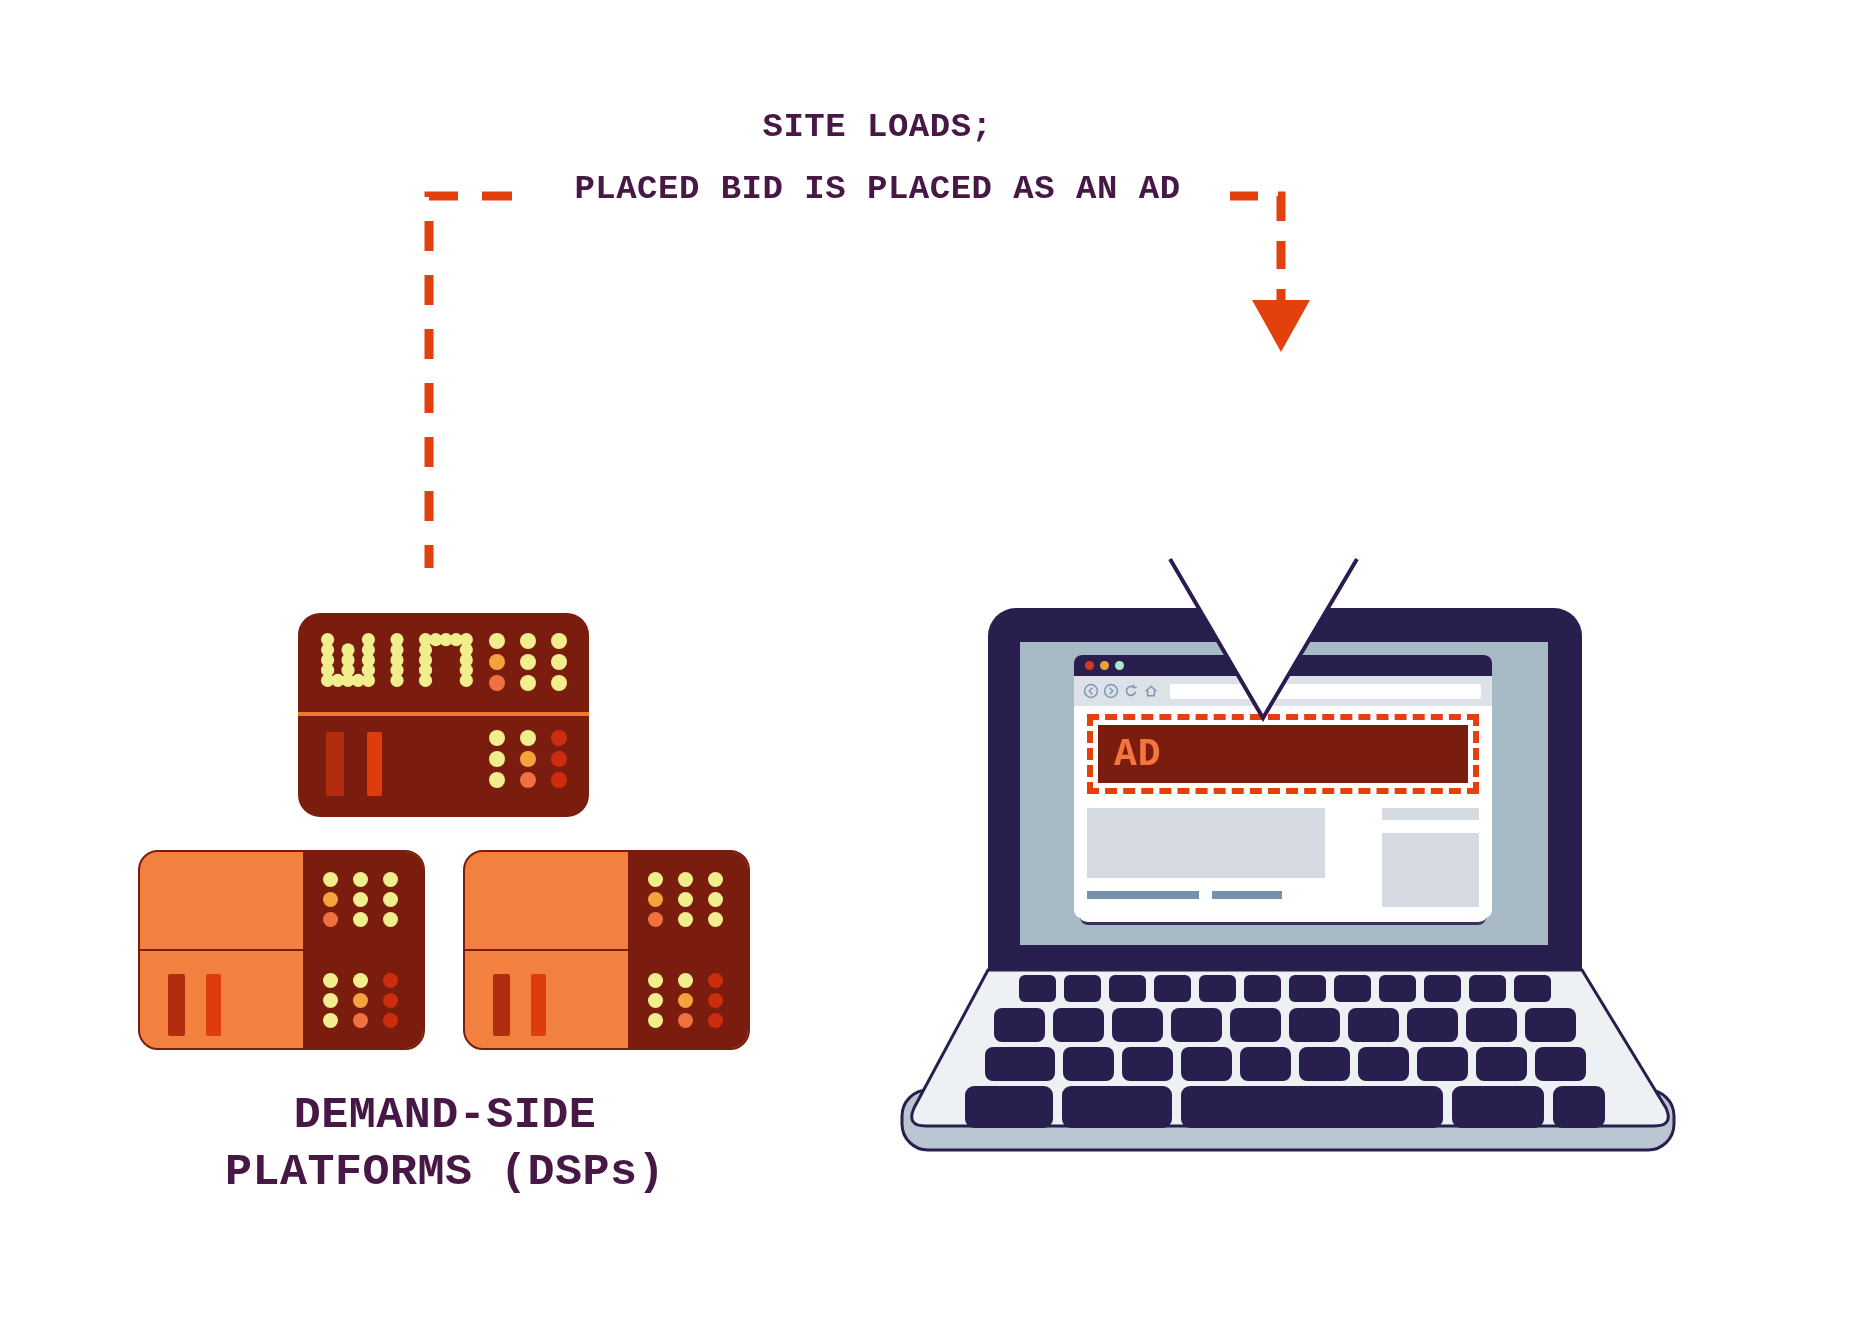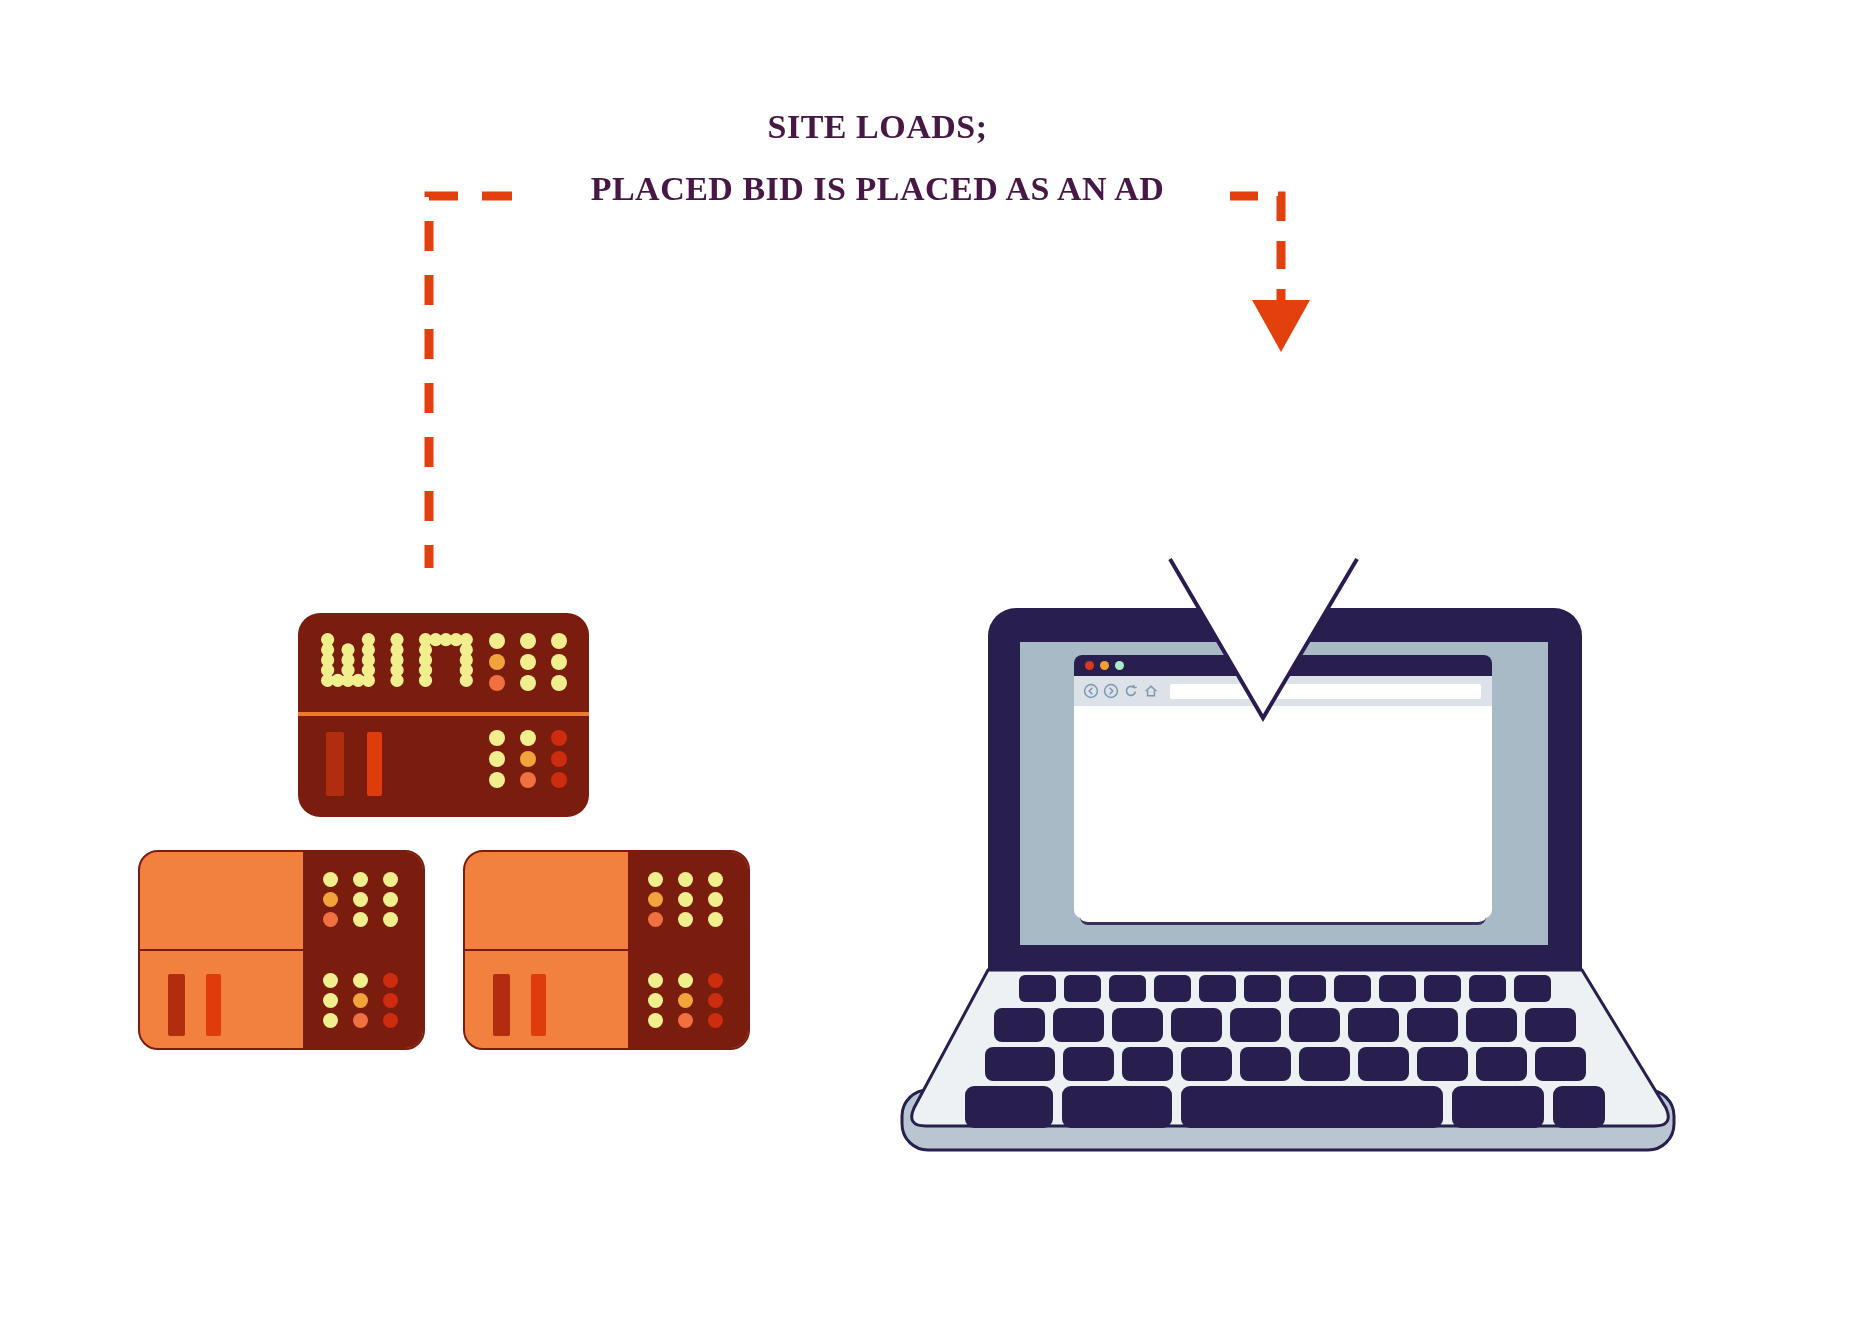--- a/index.html
+++ b/index.html
@@ -1,18 +1,18 @@
 <!DOCTYPE html>
 <html><head>
 <meta charset="utf-8">
 <style>
   html,body{margin:0;padding:0;background:#ffffff;}
   #canvas{
     position:relative;width:1863px;height:1325px;overflow:hidden;background:#ffffff;
-    font-family:Liberation Serif, serif;
+    font-family:Liberation Mono, monospace;
   }
   .abs{position:absolute;}
   
   .flow-line{
     position:absolute;left:420px;width:915px;text-align:center;
     color:#471845;font-weight:800;font-size:34px;letter-spacing:.5px;white-space:nowrap;
   }
   
   .server{position:absolute;border-radius:22px;}
   .win-server{left:298px;top:613px;width:291px;height:204px;background:#7a1d0f;}
@@ -200,20 +200,24 @@
           <div class="led-dot" style="width: 15px; height: 15px; background: rgb(241, 238, 142);"></div>
           <div class="led-dot" style="width: 15px; height: 15px; background: rgb(240, 113, 63);"></div>
           <div class="led-dot" style="width: 15px; height: 15px; background: rgb(206, 44, 14);"></div>
         </div>
     </div>
     <div class="orange-divider"></div>
     <div class="bar bar-dark" style="left:28px;top:122px;width:17px;height:62px;"></div>
     <div class="bar bar-bright" style="left:66px;top:122px;width:15px;height:62px;"></div>
   </div>
 
+  <div class="dsp-caption">
+    <div>DEMAND-SIDE</div>
+    <div>PLATFORMS (DSPs)</div>
+  </div>
 
   <div class="bezel" style="z-index:1;">
     <div class="screen"></div>
   </div>
 
   <svg class="abs" style="left:880px;top:960px;z-index:1;" width="820" height="200" viewBox="0 0 820 200">
     <rect x="22" y="130" width="772" height="60" rx="26" fill="#b9c5d0" stroke="#281f4e" stroke-width="3"></rect>
     <path d="M108,10 L702,10 L786,148 Q794,166 774,166 L46,166 Q26,166 34,148 Z" fill="#edf1f3" stroke="#281f4e" stroke-width="3"></path>
   </svg>
   <div class="abs" id="keyboard" style="left:0;top:0;z-index:2;">
@@ -282,20 +286,40 @@
       <svg class="tool-icon" viewBox="0 0 16 16">
         <path d="M12.4,8.6 A4.5,4.5 0 1 1 10.9,4.5" fill="none" stroke="#7e96b2" stroke-width="1.6"></path>
         <path d="M10.6,1.8 L11,4.7 L13.8,4.4" fill="none" stroke="#7e96b2" stroke-width="1.4"></path>
       </svg>
       <svg class="tool-icon" viewBox="0 0 16 16">
         <path d="M2.6,8.2 L8,3.2 L13.4,8.2" fill="none" stroke="#7e96b2" stroke-width="1.5"></path>
         <path d="M4.6,7.4 L4.6,12.8 L11.4,12.8 L11.4,7.4" fill="none" stroke="#7e96b2" stroke-width="1.5"></path>
       </svg>
       <div class="address-bar"></div>
     </div>
+    <div class="browser-content">
+      <div class="ad-outer">
+        <div class="ad-inner">
+          <span class="ad-label">AD</span>
+        </div>
+      </div>
+      <div class="content-row">
+        <div>
+          <div class="ph" style="width:238px;height:70px;"></div>
+          <div style="display:flex;gap:13px;margin-top:13px;">
+            <div class="link-bar" style="width:112px;"></div>
+            <div class="link-bar" style="width:70px;"></div>
+          </div>
+        </div>
+        <div style="margin-left:auto;">
+          <div class="ph" style="width:97px;height:12px;"></div>
+          <div class="ph" style="width:97px;height:74px;margin-top:13px;"></div>
+        </div>
+      </div>
+    </div>
   </div>
   <div class="page-edge" style="z-index:1;"></div>
 
   <svg class="bubble-tail" width="210" height="172" viewBox="0 0 210 172">
     <path d="M10,3 L103,162 L197,3" fill="#ffffff" stroke="#2a1c4e" stroke-width="4"></path>
   </svg>
 
 </div>
 
 </body></html>

